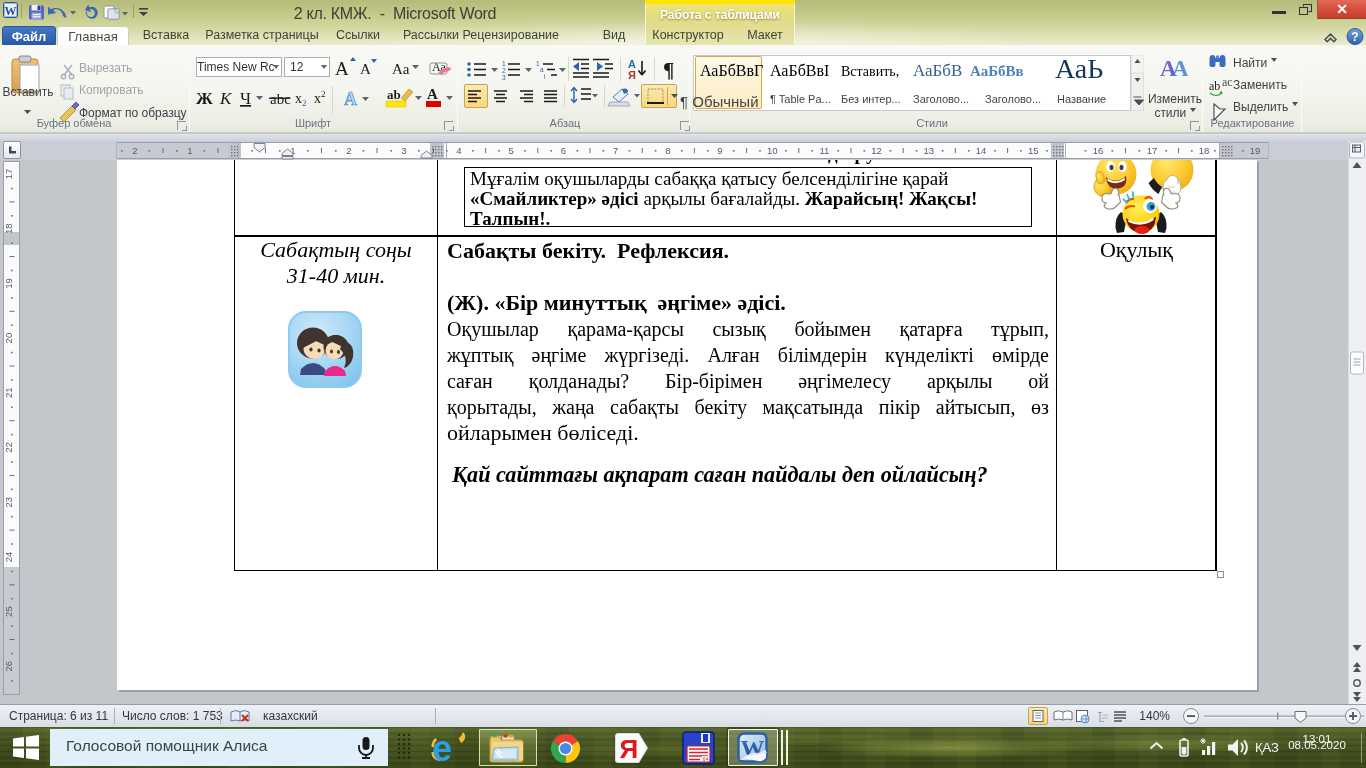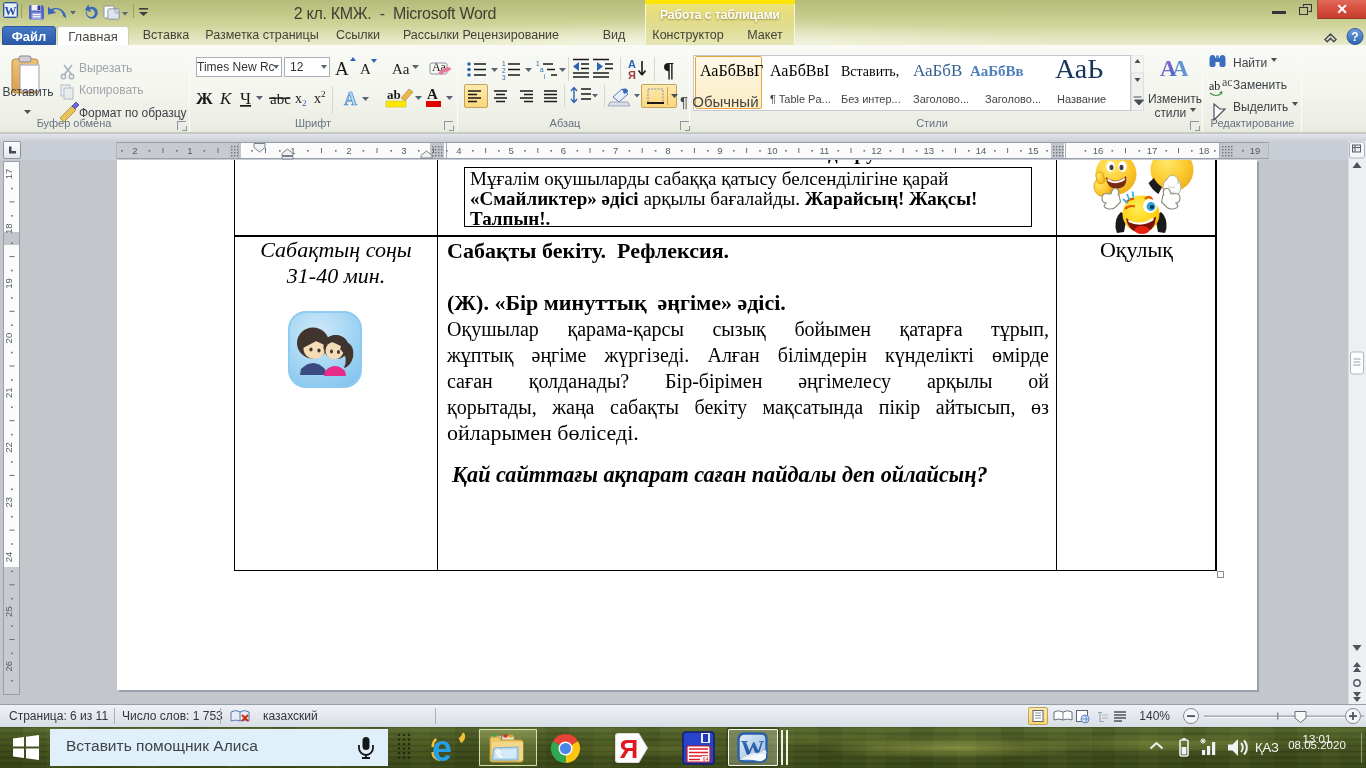--- a/index.html
+++ b/index.html
@@ -721,21 +721,21 @@
   radial-gradient(ellipse 150px 12px at 660px 55%, rgba(165,180,75,.22), rgba(0,0,0,0) 72%),
   radial-gradient(ellipse 260px 14px at 240px 62%, rgba(155,170,66,.22), rgba(0,0,0,0) 72%),
   radial-gradient(ellipse 120px 10px at 820px 30%, rgba(160,175,70,.18), rgba(0,0,0,0) 72%),
   repeating-linear-gradient(180deg, rgba(12,18,2,.16) 0 1px, rgba(0,0,0,0) 1px 3px, rgba(150,170,60,.07) 3px 4px, rgba(0,0,0,0) 4px 6px),
   repeating-linear-gradient(90deg, rgba(20,28,6,.10) 0 23px, rgba(0,0,0,0) 23px 47px, rgba(130,150,55,.08) 47px 66px, rgba(0,0,0,0) 66px 91px)"></div>
  <div class="ab" style="left:1361px;top:6px;width:1px;height:30px;background:rgba(220,230,200,.5)"></div>
  <svg class="ab" style="left:13px;top:8px" width="26" height="25" viewBox="0 0 26 25">
   <path d="M0 3.5 L11 2 V11.5 H0 Z M13 1.8 L26 0 V11.5 H13 Z M0 13.5 H11 V23 L0 21.5 Z M13 13.5 H26 V25 L13 23.2 Z" fill="#fff"></path>
  </svg>
  <div class="ab" style="left:50px;top:2px;width:338px;height:37px;background:#dff0fa"></div>
- <div class="ab" style="left:66px;top:10px;font-size:15.5px;color:#3f4247">Вставить помощник Алиса</div>
+ <div class="ab" style="left:66px;top:10px;font-size:15.5px;color:#3f4247">Голосовой помощник Алиса</div>
  <svg class="ab" style="left:356px;top:8px" width="20" height="25" viewBox="0 0 20 25">
   <rect x="6.5" y="2" width="7" height="13" rx="3.5" fill="#16181c"></rect>
   <path d="M3 10 l0 3 a7 7 0 0 0 14 0 l0 -3" fill="none" stroke="#16181c" stroke-width="1.8"></path>
   <path d="M10 20 l0 3 m-4 0 l8 0" stroke="#16181c" stroke-width="1.8"></path>
  </svg>
  <svg class="ab" style="left:396px;top:6px" width="18" height="29" viewBox="0 0 18 29">
   <g fill="#1a2206">
    <circle cx="3" cy="2" r="1.1"></circle>
         <circle cx="8" cy="2" r="1.1"></circle>
         <circle cx="13" cy="2" r="1.1"></circle>

